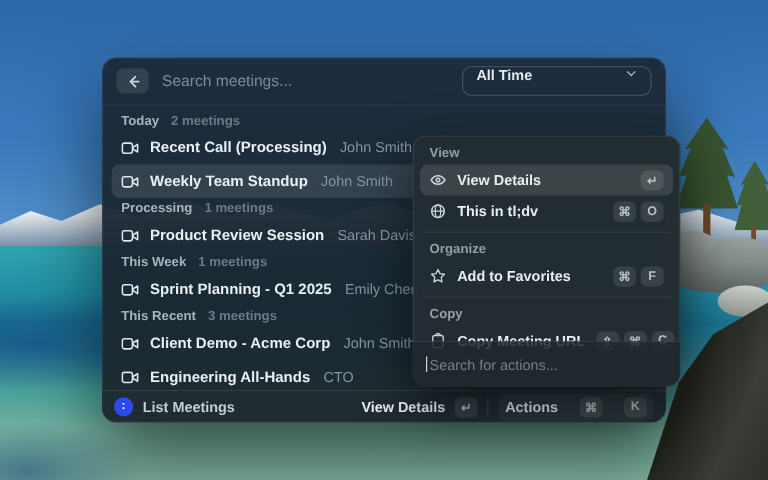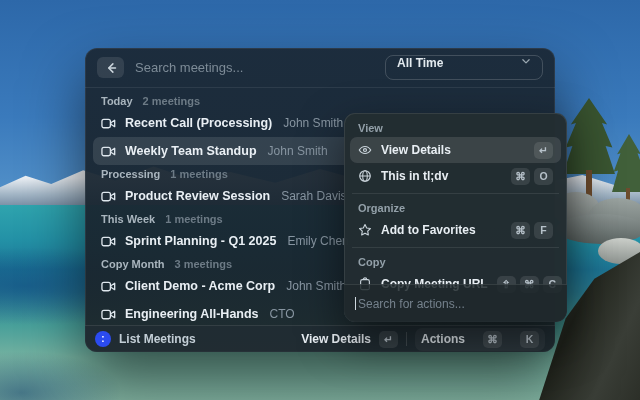--- a/index.html
+++ b/index.html
@@ -77,21 +77,21 @@
     box-shadow:0 18px 44px rgba(0,0,0,.5),0 0 0 1px rgba(255,255,255,.09) inset;
     padding:5px 6px 26px;box-sizing:border-box;overflow:hidden;margin-left:12px;}
   .menu-sec-h{font-size:11px;font-weight:700;color:#93a0a9;padding:4px 8px 3px;}
   .menu-row{height:26px;display:flex;align-items:center;gap:9px;padding:0 8px;border-radius:7px;}
   .menu-row.selected{background:rgba(255,255,255,.11);}
   .menu-icon{color:#c9d3da;display:flex;flex:0 0 auto;}
   .menu-title{font-size:12px;font-weight:700;color:#e8eef3;flex:1;white-space:nowrap;}
   .menu-keys{display:flex;gap:4px;}
   .menu-divider{height:1px;background:rgba(255,255,255,.09);margin:4px 2px;}
   .menu-search{position:absolute;left:0;right:0;bottom:0;height:38px;border-top:1px solid rgba(255,255,255,.1);
-    display:flex;padding:12px 11px;font-size:12px;color:#74818c;
+    display:flex;align-items:center;padding:0 11px;font-size:12px;color:#74818c;
     border-radius:0 0 11px 11px;background:rgba(31,40,44,.85);box-sizing:border-box;}
   .caret{width:1px;height:13px;background:#cfd9e0;margin-right:2px;flex:0 0 auto;}
 </style>
 </head>
 <body>
 
 <div class="wp sky"></div>
 <div class="wp mountains"></div>
 <div class="wp lake"></div>
 <div class="wp water-dark"></div>
@@ -177,21 +177,21 @@
           <svg width="15" height="15" viewBox="0 0 16 16">
             <rect x="1" y="3.5" width="9" height="9" rx="2" fill="none" stroke="currentColor" stroke-width="1.4"></rect>
             <path d="M10.5 7.2 14.6 4.6v6.8L10.5 8.8z" fill="none" stroke="currentColor" stroke-width="1.4" stroke-linejoin="round"></path>
           </svg>
         </span>
       <span class="row-title">Sprint Planning - Q1 2025</span>
       <span class="row-sub">Emily Chen</span>
     </div>
 
     <div class="sec-h">
-      <span class="sec-label">Copy Month</span>
+      <span class="sec-label">This Recent</span>
       <span class="sec-count">3 meetings</span>
     </div>
     <div class="row">
       <span class="row-icon">
           <svg width="15" height="15" viewBox="0 0 16 16">
             <rect x="1" y="3.5" width="9" height="9" rx="2" fill="none" stroke="currentColor" stroke-width="1.4"></rect>
             <path d="M10.5 7.2 14.6 4.6v6.8L10.5 8.8z" fill="none" stroke="currentColor" stroke-width="1.4" stroke-linejoin="round"></path>
           </svg>
         </span>
       <span class="row-title">Client Demo - Acme Corp</span>

